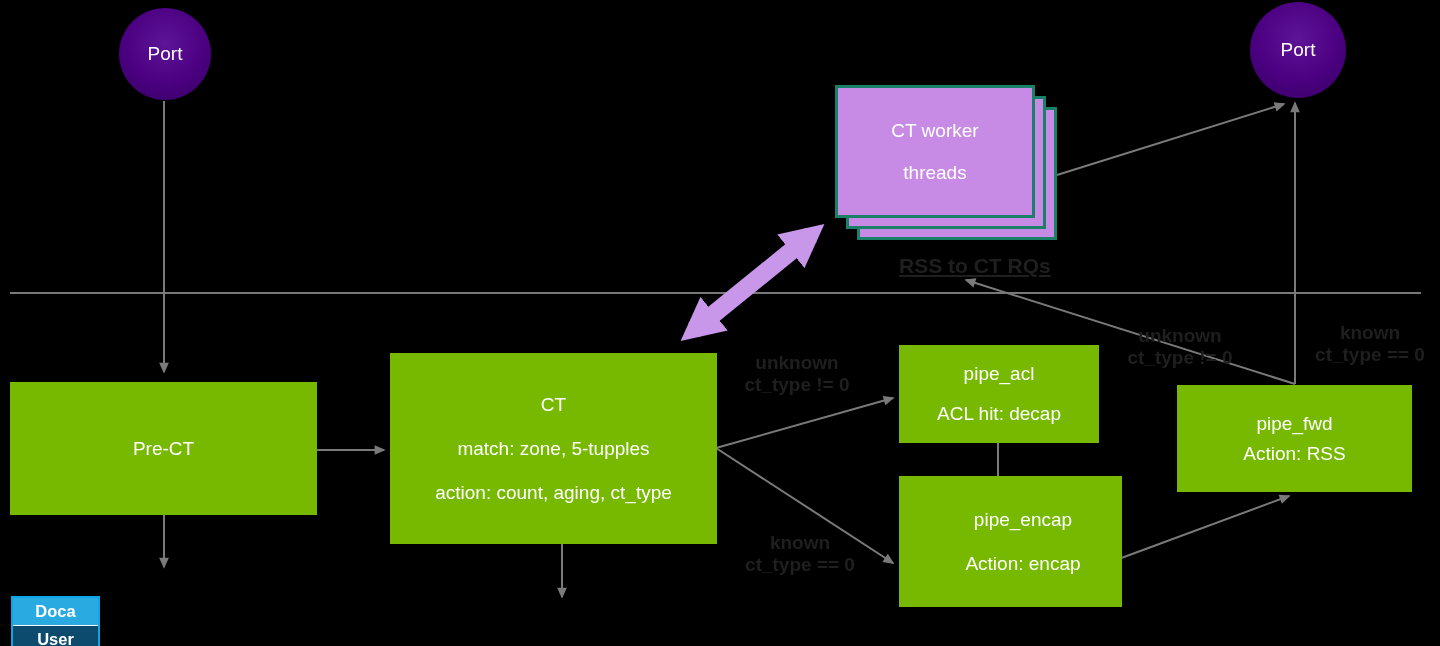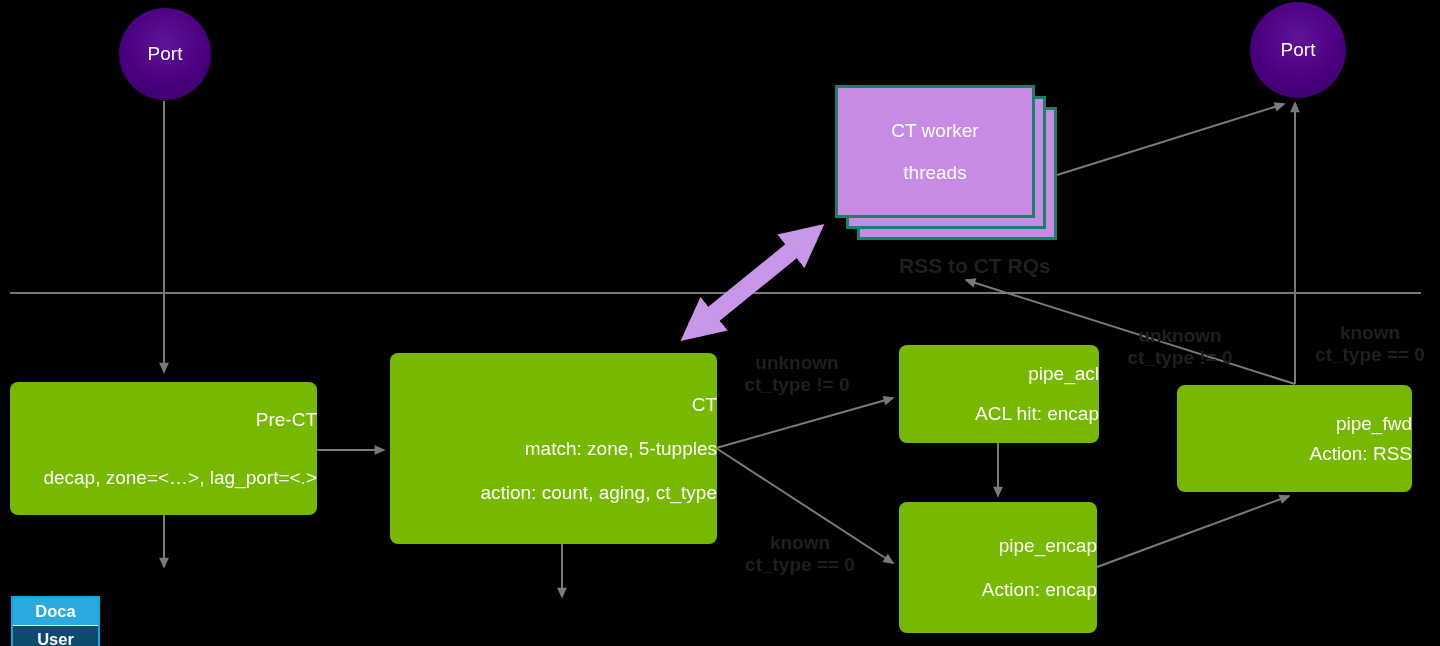--- a/index.html
+++ b/index.html
@@ -8,22 +8,22 @@
     font-family:"Liberation Sans", sans-serif;
   }
   .port{
     position:absolute;border-radius:50%;
     background:radial-gradient(circle at 50% 38%, #5e1497 0%, #4a0080 55%, #380063 100%);
     color:#fff;display:flex;align-items:center;justify-content:center;
     font-size:19px;
   }
   .node{
     position:absolute;background:#76B900;color:#fff;
-    display:flex;flex-direction:column;align-items:flex-end;justify-content:center;
-    text-align:center;font-size:19px;line-height:22px;border-radius:8px;
+    display:flex;flex-direction:column;align-items:center;justify-content:center;
+    text-align:center;font-size:19px;line-height:22px;
   }
   .node .t{white-space:nowrap;}
   .worker-box{position:absolute;background:#c78be5;border:3px solid #1b8068;box-sizing:border-box;}
   .worker-front{display:flex;flex-direction:column;align-items:center;justify-content:center;
     color:#fff;font-size:19px;gap:20px;text-align:center;}
   .darklabel{
     position:absolute;color:#1f1f1f;font-weight:bold;font-size:19px;line-height:22px;
     text-align:center;white-space:nowrap;
   }
   .meta{
@@ -82,39 +82,38 @@
   </div>
 
   <div class="worker-box" style="left:857px;top:107px;width:200px;height:133px;"></div>
   <div class="worker-box" style="left:846px;top:96px;width:200px;height:133px;"></div>
   <div class="worker-box worker-front" style="left:835px;top:85px;width:200px;height:133px;">
     <div>CT worker</div>
     <div>threads</div>
   </div>
 
 
-  <div class="darklabel" style="left:899px;top:255px;width:130px;font-size:21px;">RSS to CT RQs</div>
+  <div class="darklabel" style="left:899px;top:255px;width:130px;font-size:21px;text-decoration:underline;">RSS to CT RQs</div>
 
   <div class="node" style="left:10px;top:382px;width:307px;height:133px;gap:36px;">
     <div class="t">Pre-CT</div>
-    <div class="t">decap, zone=&lt;…&gt;, lag_port=&lt;.&gt;</div>
   </div>
 
   <div class="node" style="left:390px;top:353px;width:327px;height:191px;gap:22px;">
     <div class="t">CT</div>
     <div class="t">match: zone, 5-tupples</div>
     <div class="t">action: count, aging, ct_type</div>
   </div>
 
   <div class="node" style="left:899px;top:345px;width:200px;height:98px;gap:18px;">
     <div class="t">pipe_acl</div>
-    <div class="t">ACL hit: encap</div>
+    <div class="t">ACL hit: decap</div>
   </div>
 
-  <div class="node" style="left:899px;top:502px;width:198px;height:131px;gap:22px;">
+  <div class="node" style="left:899px;top:476px;width:198px;height:131px;gap:22px;padding-left:25px;">
     <div class="t">pipe_encap</div>
     <div class="t">Action: encap</div>
   </div>
 
   <div class="node" style="left:1177px;top:385px;width:235px;height:107px;gap:8px;">
     <div class="t">pipe_fwd</div>
     <div class="t">Action: RSS</div>
   </div>
 
   <div class="darklabel" style="left:727px;top:352px;width:140px;">

